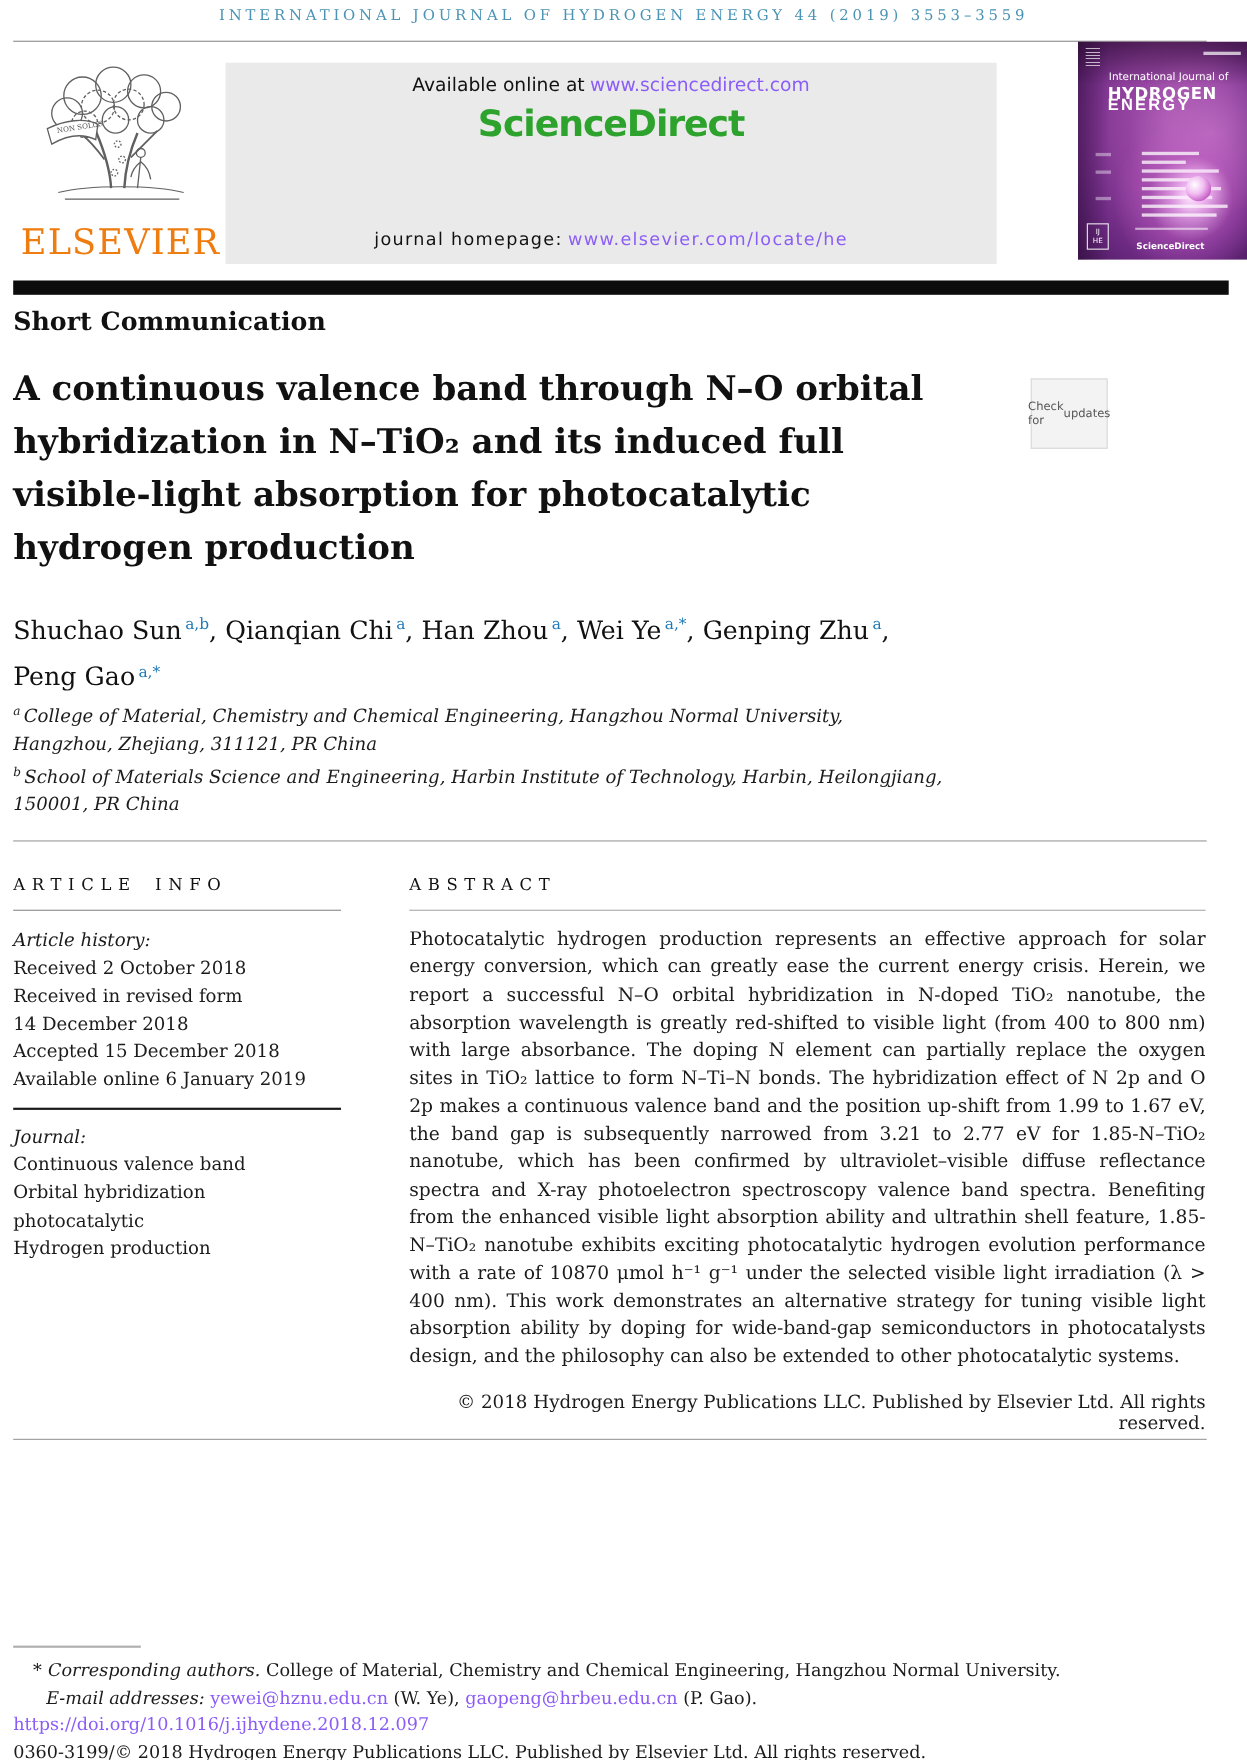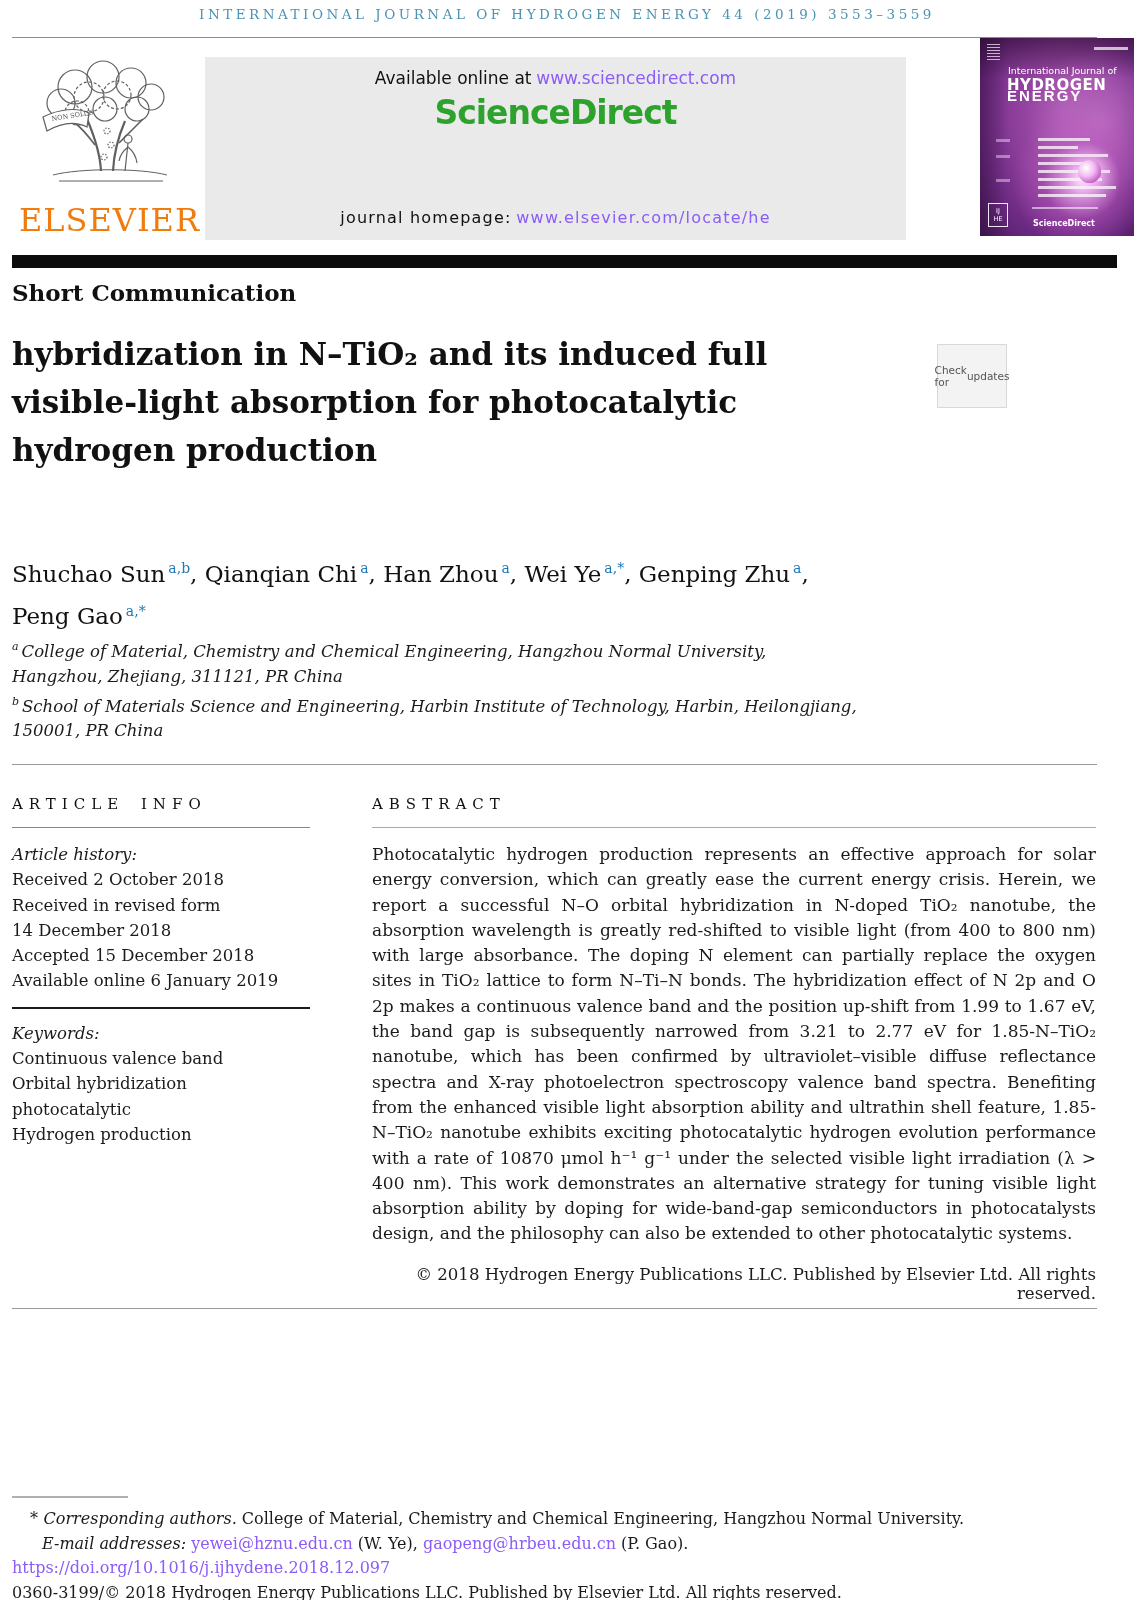--- a/index.html
+++ b/index.html
@@ -164,20 +164,21 @@
     </div>
     <div class="cover-bottom-bar"></div>
     <div class="cover-brand">ScienceDirect</div>
   </div>
 
   <div class="black-bar"></div>
 
   <div class="section-label">Short Communication</div>
 
   <div class="title">
+    <div>A continuous valence band through N–O orbital</div>
     <div>hybridization in N–TiO₂ and its induced full</div>
     <div>visible-light absorption for photocatalytic</div>
     <div>hydrogen production</div>
   </div>
 
   <div class="check-badge">
     <svg width="28" height="28" viewBox="0 0 28 28">
       <circle cx="14" cy="13" r="9.5" fill="none" stroke="#d9a93c" stroke-width="4.5"></circle>
       <path d="M14 3.5 A9.5 9.5 0 0 1 14 22.5" fill="none" stroke="#3f9eb3" stroke-width="4.5"></path>
       <path d="M10.5 6 h7 v11.5 l-3.5 -3.5 l-3.5 3.5 z" fill="#c9342e"></path>
@@ -206,21 +207,21 @@
   <div class="info-col">
     <div class="col-heading">ARTICLE INFO</div>
     <div class="heading-rule"></div>
     <div class="info-label">Article history:</div>
     <div class="info-line">Received 2 October 2018</div>
     <div class="info-line">Received in revised form</div>
     <div class="info-line">14 December 2018</div>
     <div class="info-line">Accepted 15 December 2018</div>
     <div class="info-line">Available online 6 January 2019</div>
     <div class="info-rule2"></div>
-    <div class="info-label">Keywords:</div>
+    <div class="info-label">Journal:</div>
     <div class="info-line">Continuous valence band</div>
     <div class="info-line">Orbital hybridization</div>
     <div class="info-line">photocatalytic</div>
     <div class="info-line">Hydrogen production</div>
   </div>
 
   <div class="abs-col">
     <div class="col-heading">ABSTRACT</div>
     <div class="heading-rule"></div>
     <p class="abs-body">Photocatalytic hydrogen production represents an effective approach for solar energy conversion, which can greatly ease the current energy crisis. Herein, we report a successful N–O orbital hybridization in N-doped TiO₂ nanotube, the absorption wavelength is greatly red-shifted to visible light (from 400 to 800 nm) with large absorbance. The doping N element can partially replace the oxygen sites in TiO₂ lattice to form N–Ti–N bonds. The hybridization effect of N 2p and O 2p makes a continuous valence band and the position up-shift from 1.99 to 1.67 eV, the band gap is subsequently narrowed from 3.21 to 2.77 eV for 1.85-N–TiO₂ nanotube, which has been confirmed by ultraviolet–visible diffuse reflectance spectra and X-ray photoelectron spectroscopy valence band spectra. Benefiting from the enhanced visible light absorption ability and ultrathin shell feature, 1.85-N–TiO₂ nanotube exhibits exciting photocatalytic hydrogen evolution performance with a rate of 10870 μmol h⁻¹ g⁻¹ under the selected visible light irradiation (λ &gt; 400 nm). This work demonstrates an alternative strategy for tuning visible light absorption ability by doping for wide-band-gap semiconductors in photocatalysts design, and the philosophy can also be extended to other photocatalytic systems.</p>

